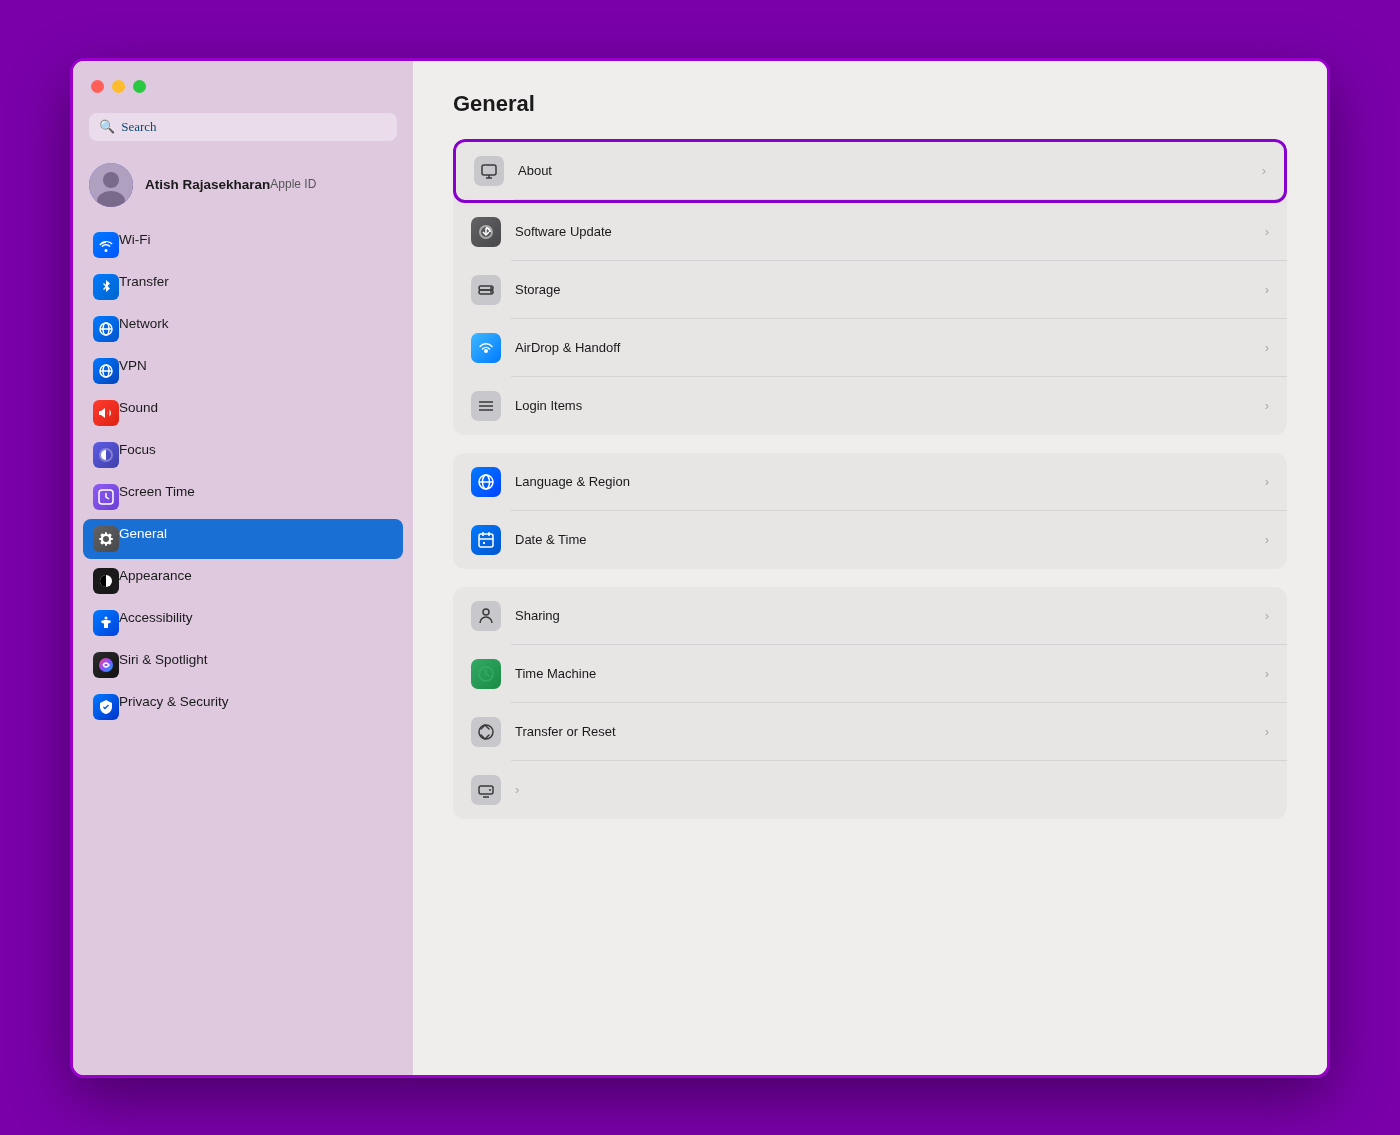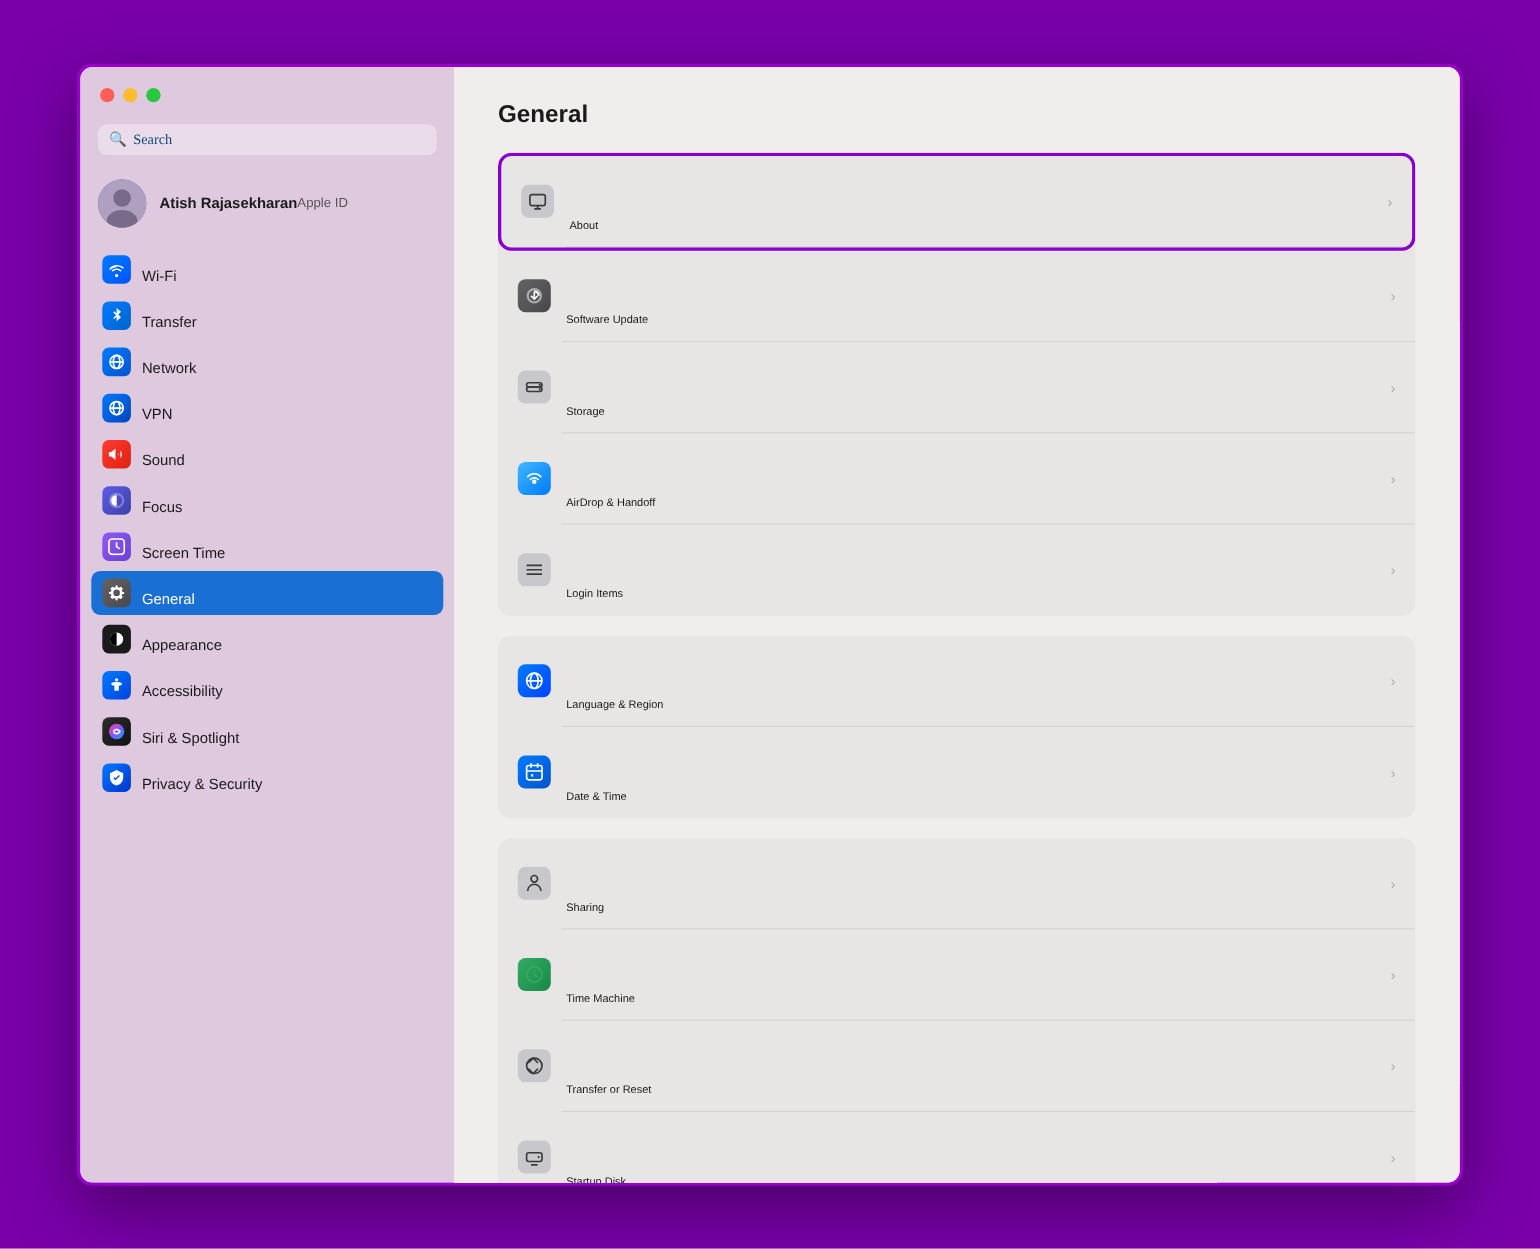--- a/index.html
+++ b/index.html
@@ -124,24 +124,23 @@
     .sidebar-list::-webkit-scrollbar-track {
       background: transparent;
     }
     .sidebar-list::-webkit-scrollbar-thumb {
       background: rgba(0,0,0,0.2);
       border-radius: 3px;
     }
 
     .sidebar-item {
       display: flex;
-      align-items: flex-end;
+      align-items: flex-start;
       padding: 7px 10px;
       border-radius: 8px;
-      gap: 10px;
       cursor: pointer;
       margin-bottom: 2px;
     }
 
     .sidebar-item.active {
       background: #1a6fd4;
     }
 
     .sidebar-item.active .item-label {
       color: white;
@@ -232,23 +231,22 @@
       border-radius: 7px;
       display: flex;
       align-items: center;
       justify-content: center;
       font-size: 17px;
       flex-shrink: 0;
     }
 
     .settings-row-label {
       flex: 1;
-      font-size: 10px;
+      font-size: 13px;
       color: #1a1a1a;
-      margin-top: 44px;
     }
 
     .settings-row-chevron {
       color: #aaa;
       font-size: 13px;
     }
 
     
     .sri-about { background: #c8c8cc; color: #3a3a3a; }
     .sri-software { background: linear-gradient(135deg, #636366, #48484a); color: white; }
@@ -530,19 +528,18 @@
           <span class="settings-row-chevron">›</span>
         </div>
         <div class="settings-row">
           <div class="settings-row-icon sri-startup">
             <svg width="18" height="18" viewBox="0 0 18 18" fill="#3a3a3a">
               <rect x="2" y="5" width="14" height="8" rx="2" fill="none" stroke="#3a3a3a" stroke-width="1.5"></rect>
               <path d="M6 16h6" stroke="#3a3a3a" stroke-width="1.5"></path>
               <circle cx="13" cy="9" r="1" fill="#3a3a3a"></circle>
             </svg>
           </div>
-          <span class="settings-row-label">Startup Disk</span>
           <span class="settings-row-chevron">›</span>
         </div>
       </div>
     </div>
 
 </div>
 
 </body></html>

